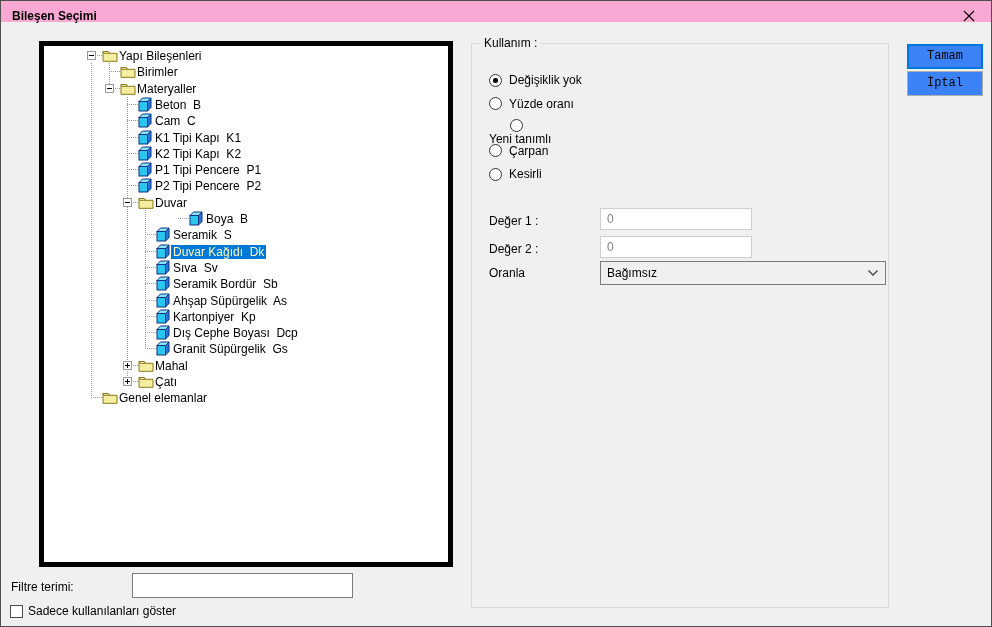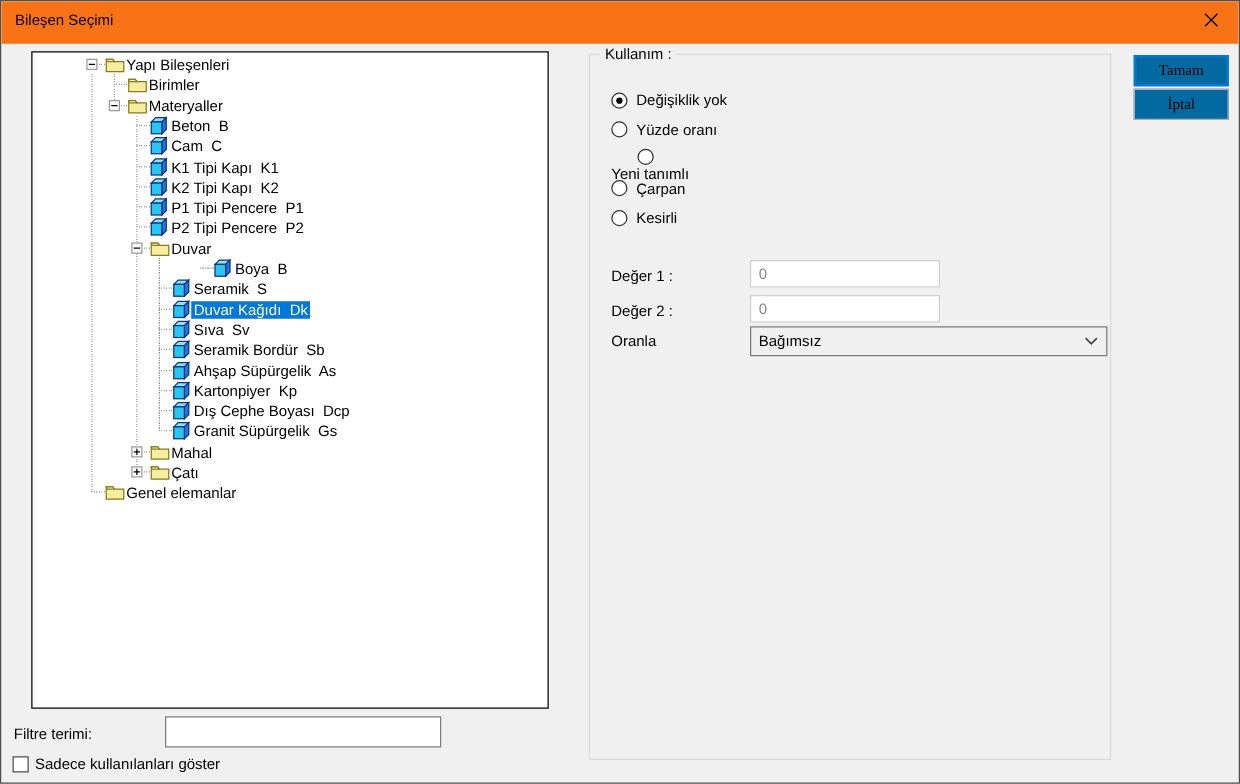--- a/index.html
+++ b/index.html
@@ -3,28 +3,28 @@
 <meta charset="utf-8">
 <style>
   * { margin:0; padding:0; box-sizing:border-box; }
   html,body { width:992px; height:627px; }
   body { font-family:"Liberation Sans", sans-serif; font-size:12px; color:#000; background:#fff; }
 
   .dialog { position:absolute; left:0; top:0; width:992px; height:627px;
             background:#f0f0f0; border:1px solid #4e4e4e; overflow:hidden; }
 
   
-  .titlebar { position:absolute; left:0; top:0; width:100%; height:34px; background:#f97316; }
+  .titlebar { position:absolute; left:0; top:0; width:100%; height:21px; background:#f9a8d4;font-weight:bold; }
   .title-text { position:absolute; left:11px; top:0; line-height:30px; font-size:12px; }
   .close-btn { position:absolute; right:0; top:0; width:45px; height:29px;
                display:flex; align-items:center; justify-content:center; cursor:default; }
 
   
-  .tree { position:absolute; left:24px; top:40px; width:414px; height:526px;
-          background:#fff; border:1px solid #000000; overflow:hidden; }
+  .tree { position:absolute; left:38px; top:40px; width:414px; height:526px;
+          background:#fff; border:5px solid #000000; overflow:hidden; }
   .tree-inner { position:relative; width:100%; height:100%; }
   .tree-row { position:absolute; height:16px; width:100%; }
   .tree-row .lbl { position:absolute; top:1px; white-space:pre; font-size:12px; line-height:14px; padding:0 2px; }
   .tree-row.sel .lbl { background:#0078d7; color:#fef9c3; }
   .exp { position:absolute; width:9px; height:9px; top:3px; background:#fff; border:1px solid #9a9a9a; }
   .exp::before { content:""; position:absolute; left:1px; top:3px; width:5px; height:1px; background:#000; }
   .exp.plus::after { content:""; position:absolute; left:3px; top:1px; width:1px; height:5px; background:#000; }
   .ticon { position:absolute; top:0; width:16px; height:15px; }
   .leader { position:absolute; height:1px; top:7px;
             background-image:repeating-linear-gradient(to right,#9a9a9a 0 1px,transparent 1px 2px); }
@@ -43,22 +43,22 @@
 
   .field-label { position:absolute; left:17px; }
   .textbox { position:absolute; left:128px; width:152px; height:22px; background:#fff;
              border:1px solid #cfcfcf; color:#838383; font-size:12px; padding:3px 6px;
              font-family:"Liberation Sans",sans-serif; }
   .combo { position:absolute; left:128px; width:286px; height:24px; background:#f0f0f0;
            border:1px solid #7a7a7a; display:flex; align-items:center; padding:0 6px; }
   .combo .chev { margin-left:auto; }
 
   
-  .btn { position:absolute; width:76px; height:25px; background:#0369a1; border:1px solid #adadad;
-         font-size:12px; text-align:center; line-height:22px; font-family:Liberation Serif, serif; }
+  .btn { position:absolute; width:76px; height:25px; background:#3b82f6; border:1px solid #adadad;
+         font-size:12px; text-align:center; line-height:22px; font-family:Liberation Mono, monospace; }
   .btn.default { border:2px solid #0078d7; line-height:20px; }
 
   
   .filter-label { position:absolute; left:10px; top:579px; }
   .filter-input { position:absolute; left:131px; top:572px; width:221px; height:25px;
                   border:1px solid #7b7b7b; background:#fff; font-size:12px; padding:0 5px;
                   font-family:"Liberation Sans",sans-serif; }
   .filter-btn { left:355px; top:572px; width:97px; height:26px; }
   .check-row { position:absolute; left:9px; top:602px; height:16px; display:flex; align-items:center; }
   .checkbox { width:13px; height:13px; border:1px solid #4d4d4d; background:#fff; margin-right:5px; flex:none; }

